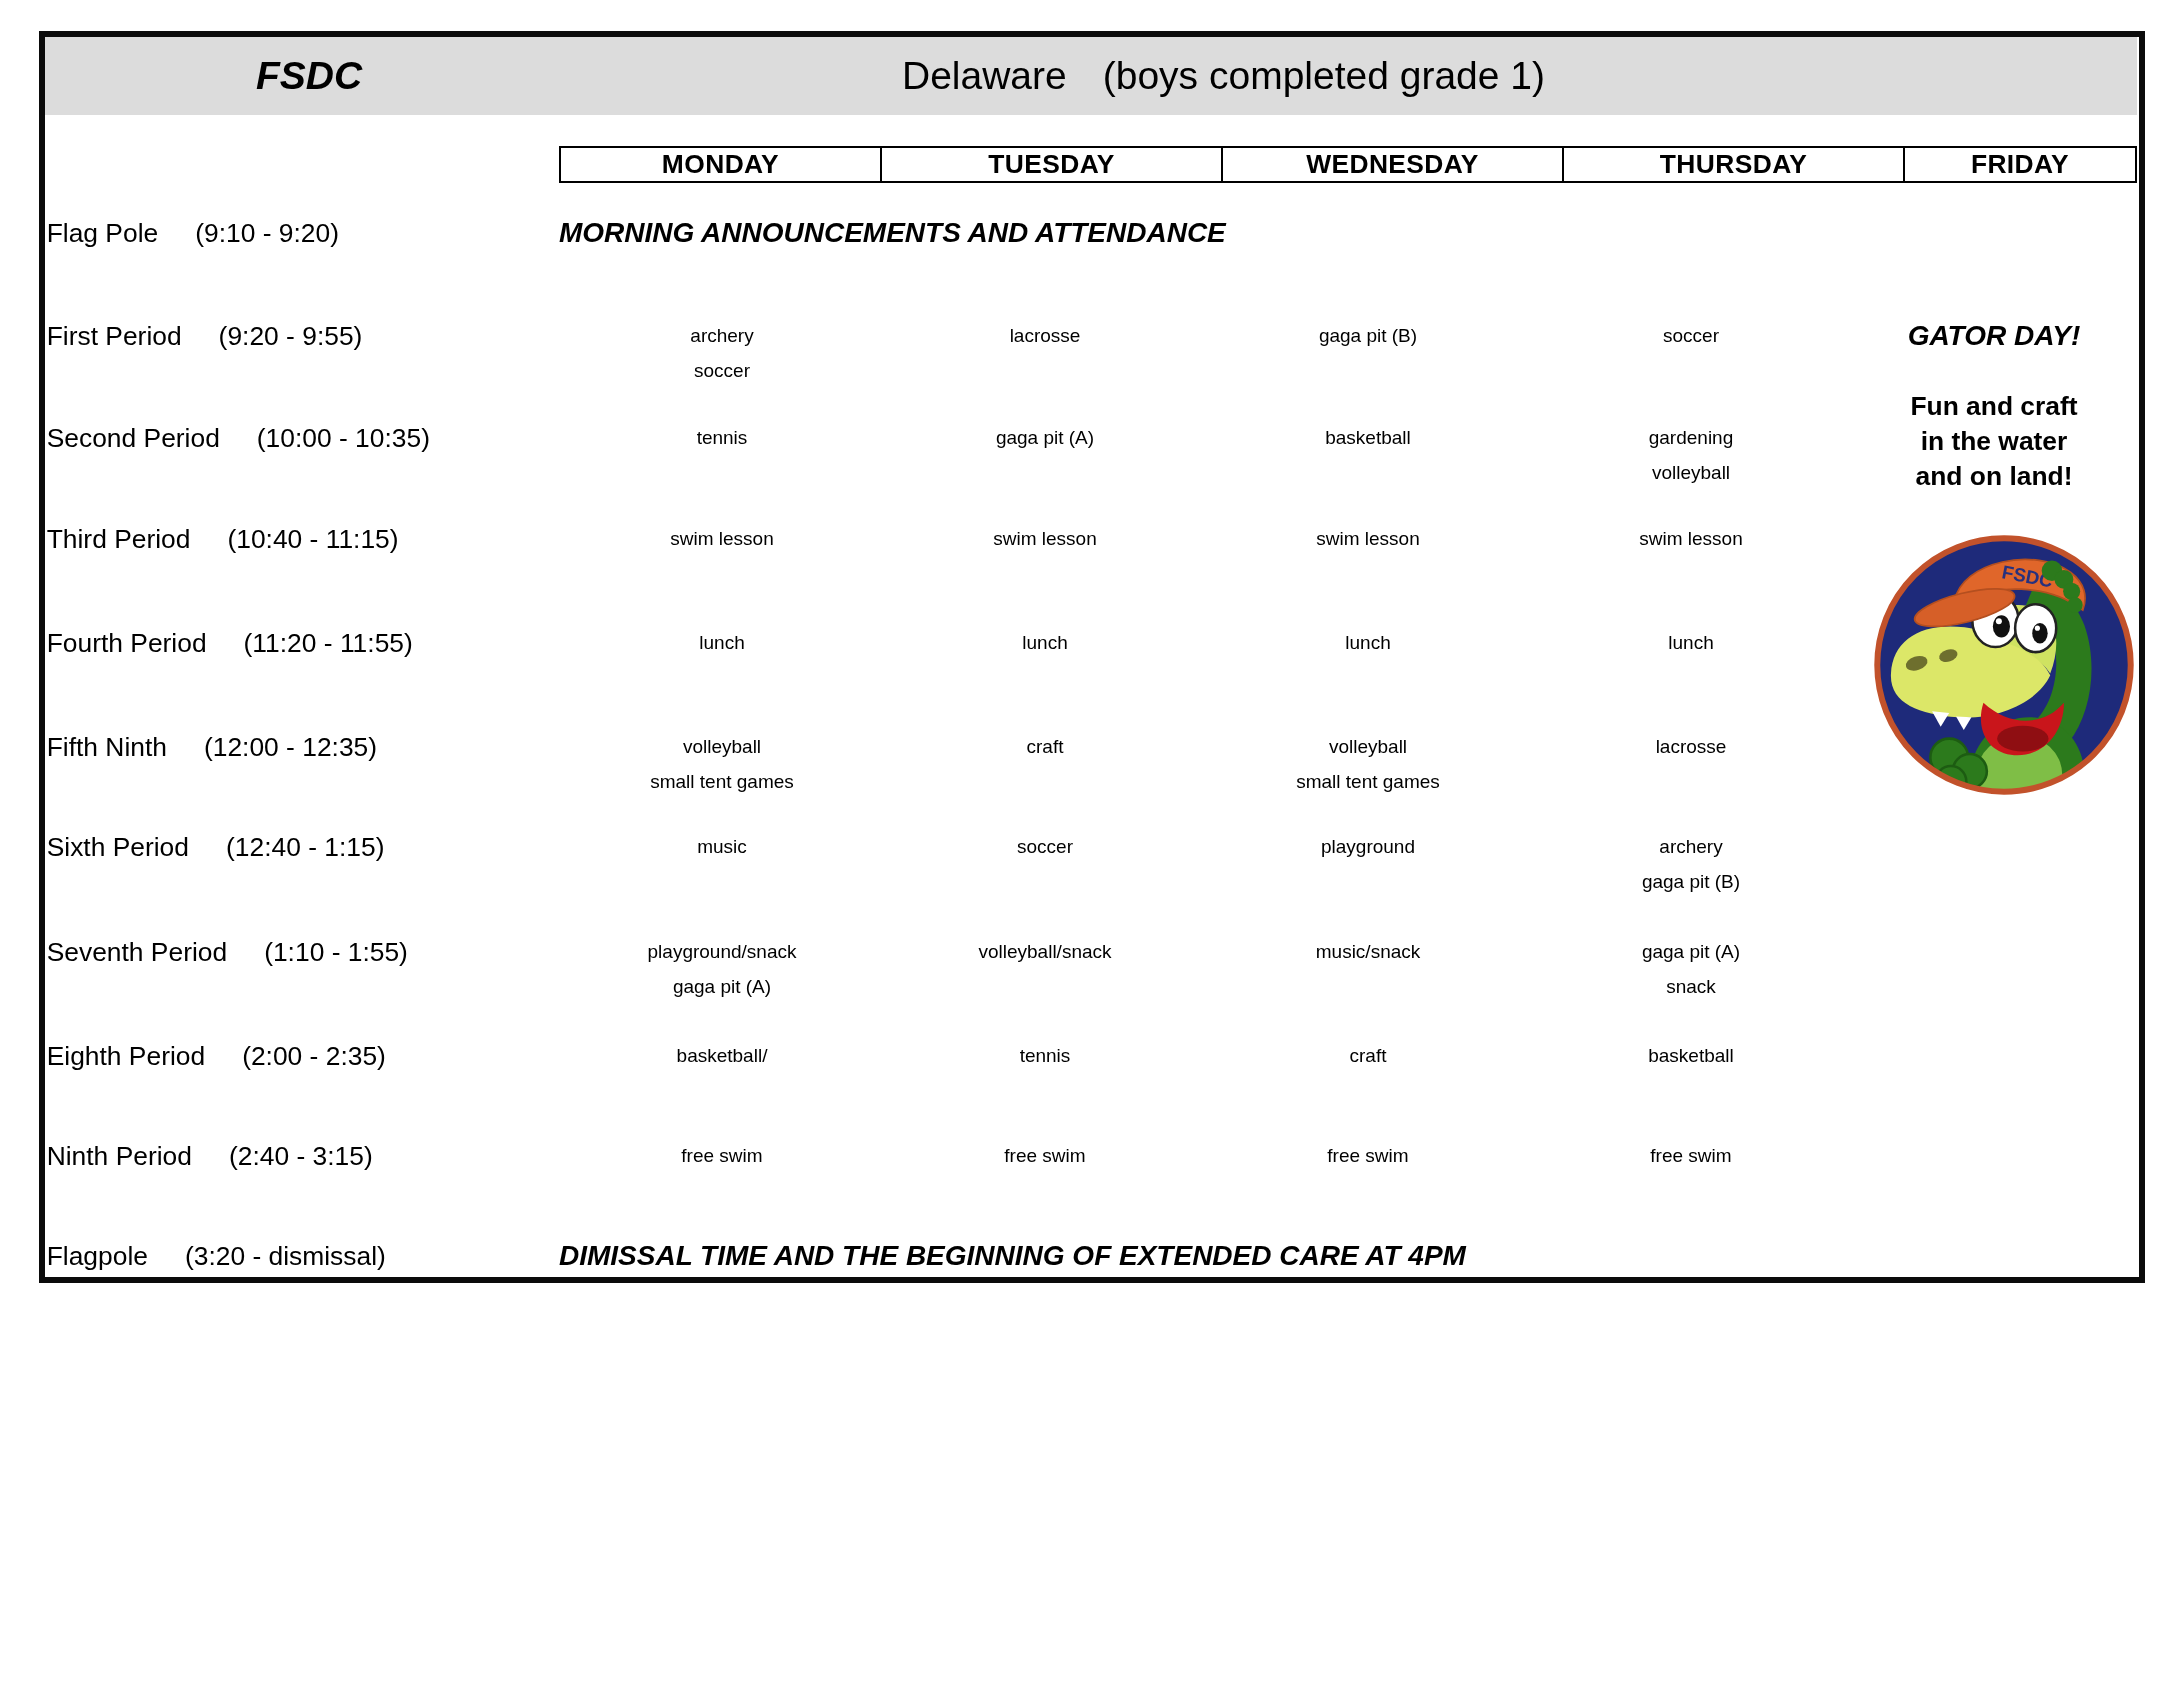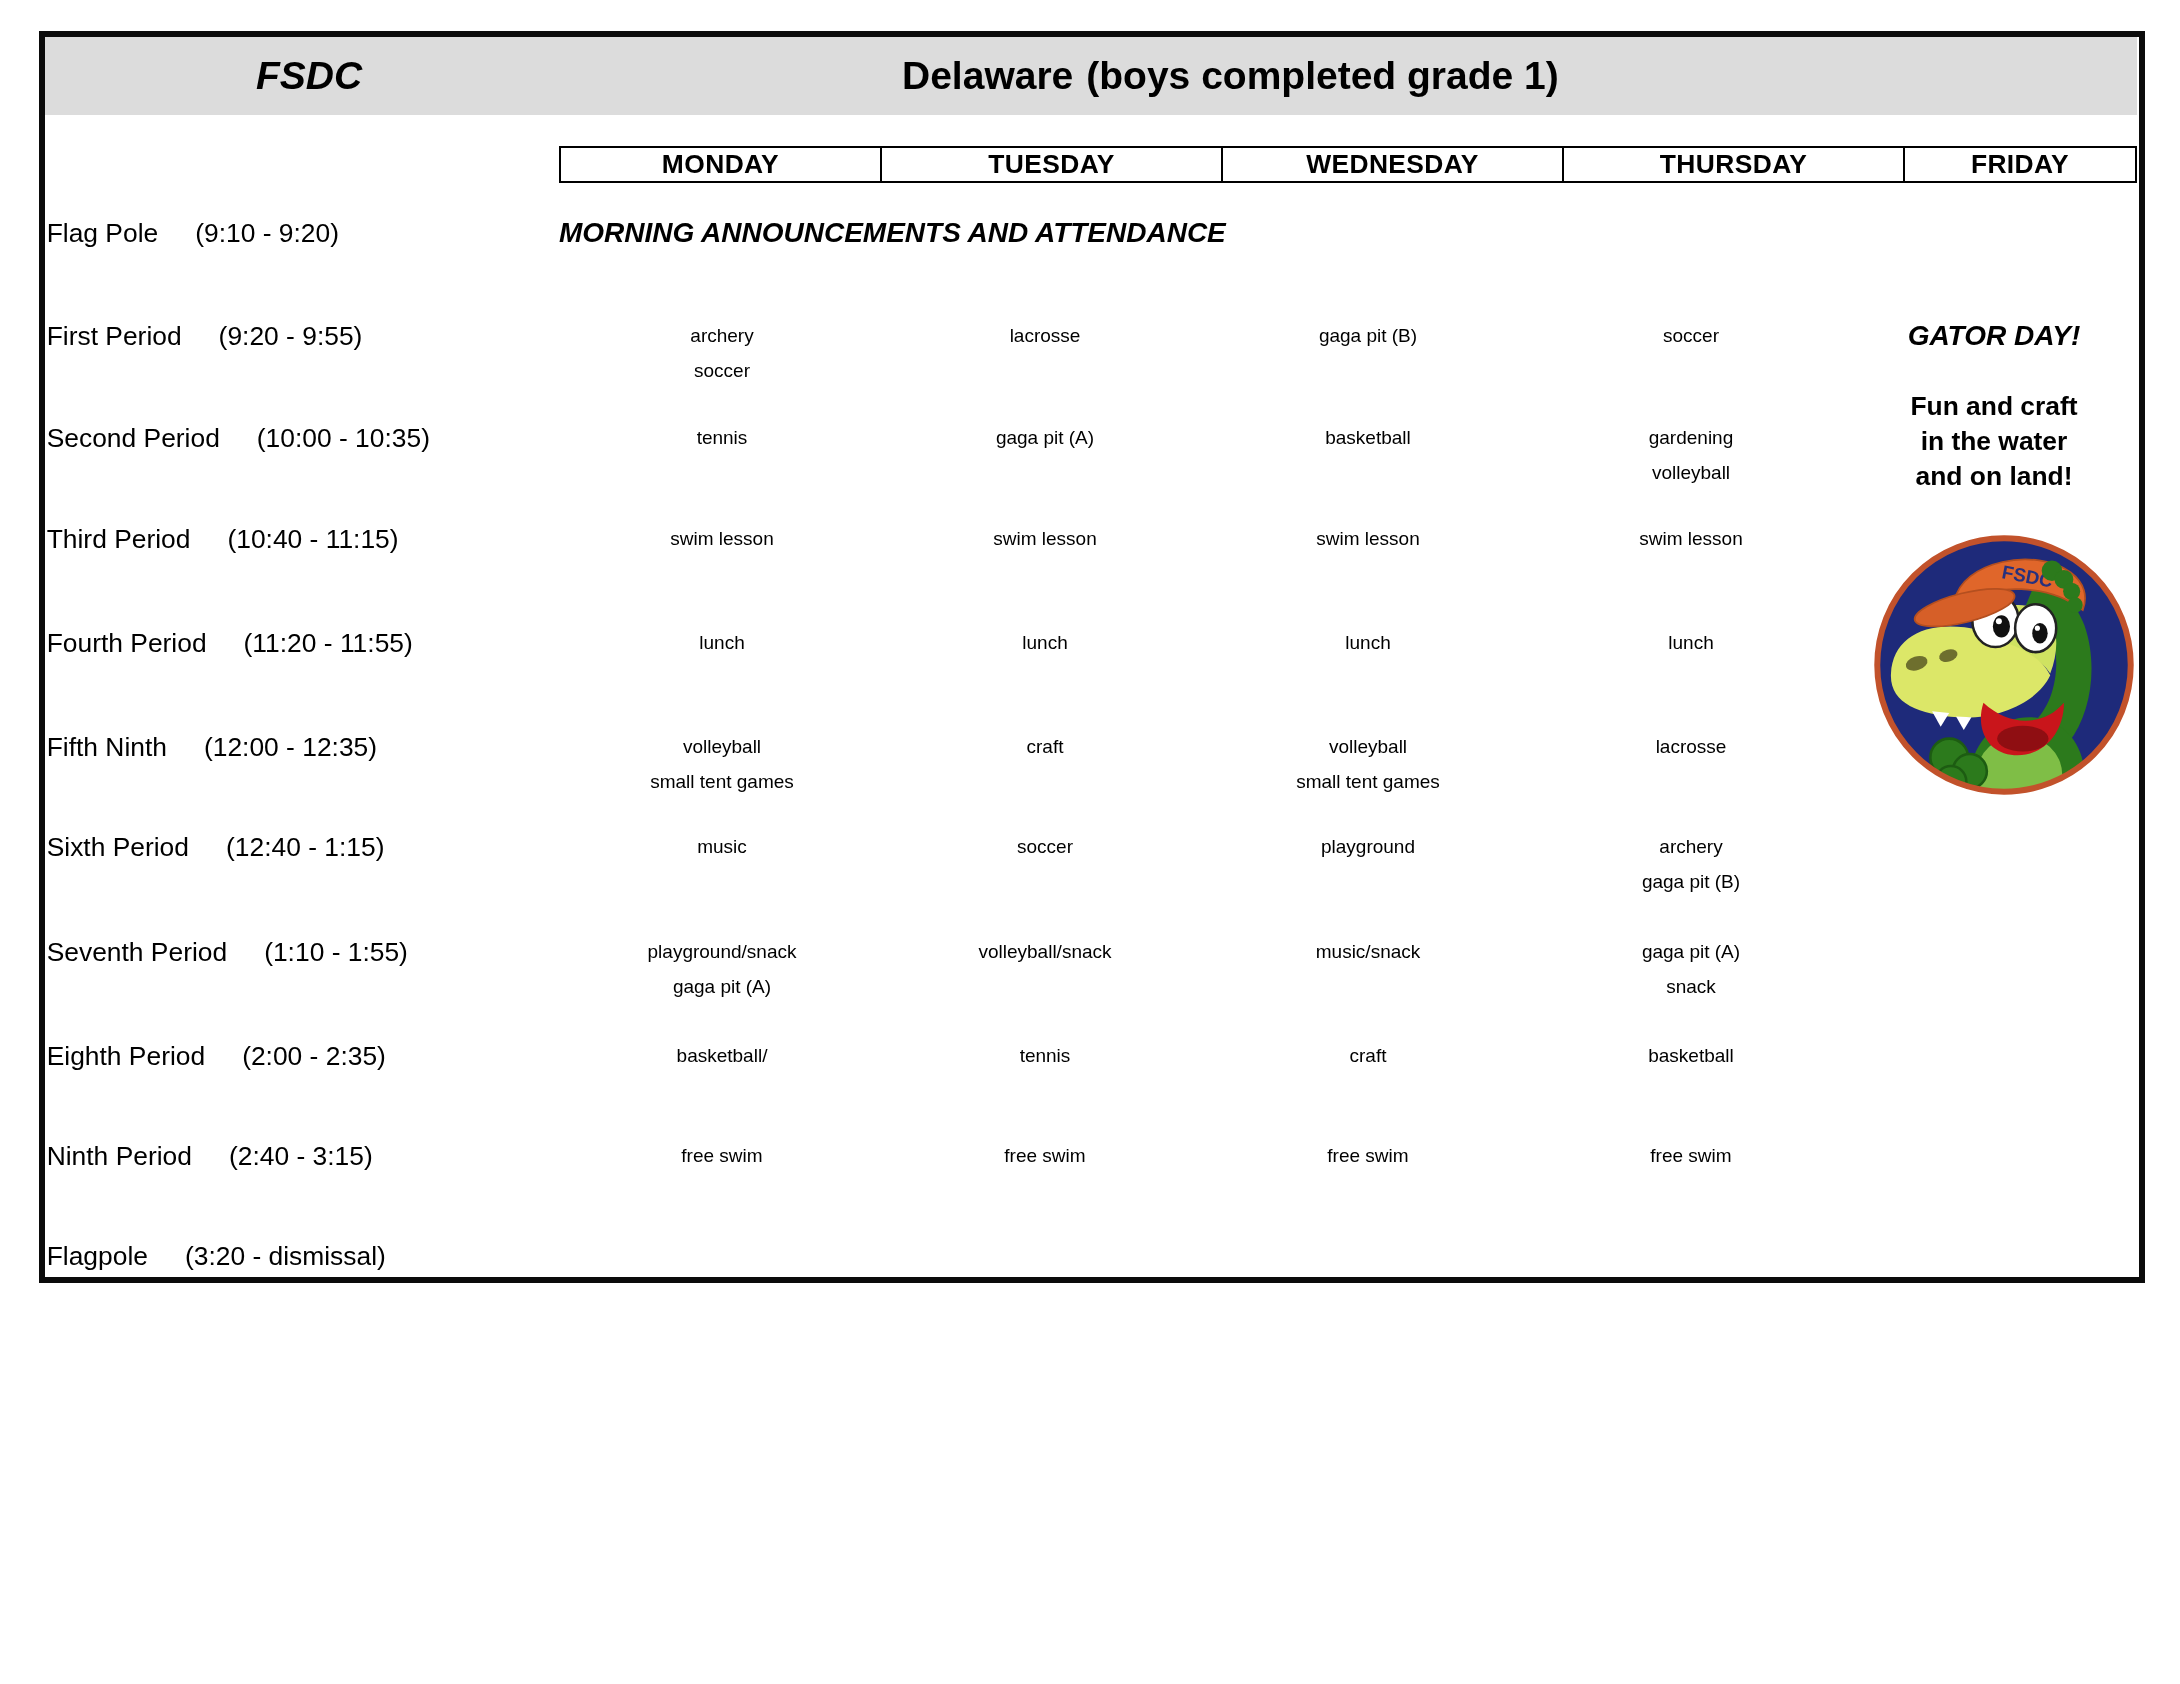--- a/index.html
+++ b/index.html
@@ -14,21 +14,21 @@
   }
   .titlebar{
     position:absolute;left:0;top:0;width:2092px;height:78px;background:#dcdcdc;
   }
   .brand{
     position:absolute;left:211px;top:50%;transform:translateY(-50%);
     font-size:39px;font-weight:bold;font-style:italic;white-space:nowrap;
   }
   .heading{
     position:absolute;left:857px;top:50%;transform:translateY(-50%);
-    display:flex;gap:13px;font-size:39px;font-weight:bold;white-space:nowrap;
+    display:flex;gap:36px;font-size:39px;font-weight:normal;white-space:nowrap;
   }
   .dayrow{
     position:absolute;left:514px;top:109px;width:1578px;height:37px;
     display:flex;border:2.6px solid #000;box-sizing:border-box;background:#fff;
   }
   .daycell{
     border-right:2.6px solid #000;box-sizing:border-box;
     display:flex;align-items:center;justify-content:center;
     font-weight:bold;font-size:26.4px;letter-spacing:0.4px;
   }
@@ -116,20 +116,21 @@
   <div class="plabel" style="top:1101px">
     <span>Ninth Period</span>
       <span>(2:40 - 3:15)</span>
   </div>
   <div class="plabel" style="top:1201px">
     <span>Flagpole</span>
       <span>(3:20 - dismissal)</span>
   </div>
 
   <div class="banner" style="top:178px">MORNING ANNOUNCEMENTS AND ATTENDANCE</div>
+  <div class="banner" style="top:1201px">DIMISSAL TIME AND THE BEGINNING OF EXTENDED CARE AT 4PM</div>
 
   <div class="cell col-mon" style="top:281px">
     <div>archery</div>
     <div>soccer</div>
   </div>
   <div class="cell col-mon" style="top:383px">tennis</div>
   <div class="cell col-mon" style="top:484px">swim lesson</div>
   <div class="cell col-mon" style="top:588px">lunch</div>
   <div class="cell col-mon" style="top:692px">
     <div>volleyball</div>

